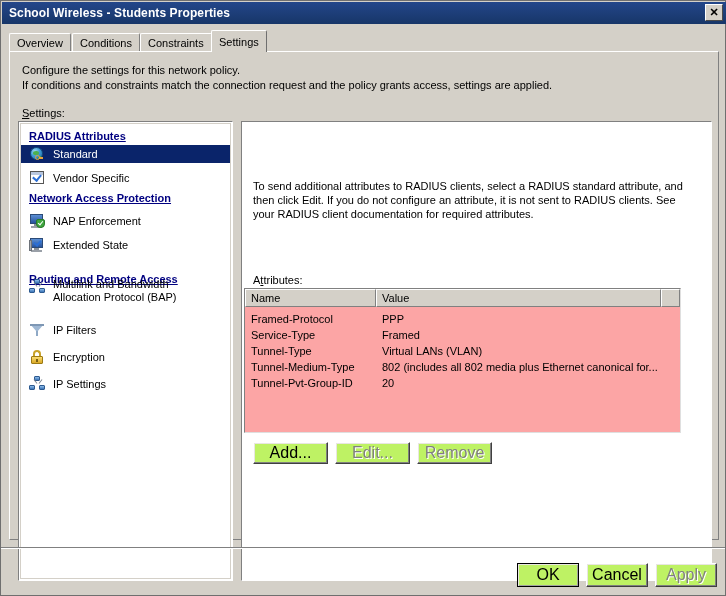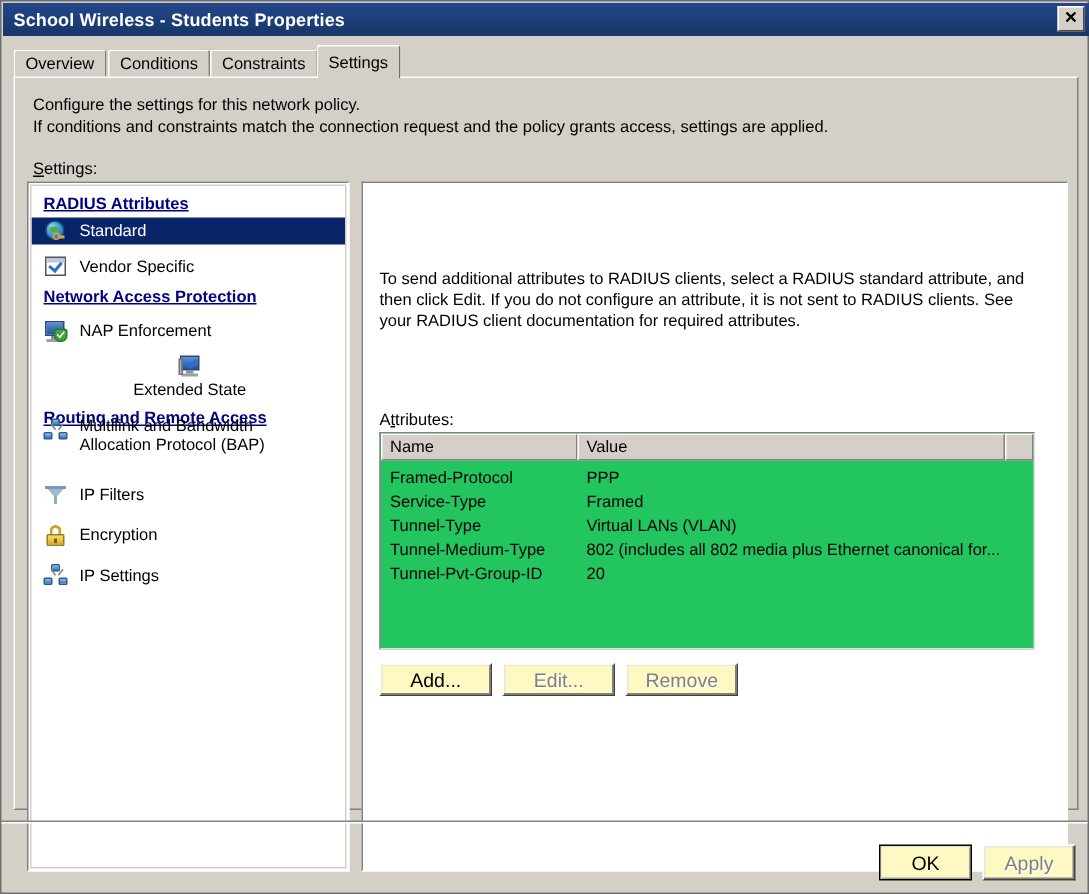--- a/index.html
+++ b/index.html
@@ -213,23 +213,23 @@
     width: 440px;
     line-height: 14px;
   }
   #attributes-label {
     position: absolute;
     left: 11px; top: 152px;
   }
   
   #attr-list {
     position: absolute;
-    left: 11px; top: 166px;
+    left: 2px; top: 166px;
     width: 437px; height: 145px;
-    background: #22c55e;
+    background: #fca5a5;
     border-top: 1px solid #808080;
     border-left: 1px solid #808080;
     border-right: 1px solid #dfdfdf;
     border-bottom: 1px solid #dfdfdf;
     box-sizing: border-box;
     overflow: hidden;
   }
   #attr-header {
     display: flex;
     height: 18px;
@@ -271,28 +271,28 @@
   .acell.c-name  { width: 131px; }
   .acell.c-value { width: 300px; }
 
   
   #attr-buttons {
     position: absolute;
     left: 11px; top: 320px;
     display: flex;
   }
   .btn {
-    background: #fef9c3;
+    background: #bef264;
     border-top: 1px solid #ffffff;
     border-left: 1px solid #ffffff;
     border-right: 1px solid #404040;
     border-bottom: 1px solid #404040;
     box-shadow: inset -1px -1px 0 #808080, inset 1px 1px 0 #e8e6e1;
     box-sizing: border-box;
-    font-size: 13px;
+    font-size: 16px;
     font-family: "Liberation Sans", sans-serif;
     display: flex;
     align-items: center;
     justify-content: center;
     cursor: default;
     color: #000;
     user-select: none;
     text-align: right;
   }
   .btn.small { width: 75px; height: 22px; margin-right: 7px; }
@@ -518,21 +518,21 @@
           <span class="ico icon-nap mon">
             <span class="ic screen"></span>
               <span class="ic stand"></span>
               <span class="ic base"></span>
             <span class="ic shield"></span>
               <span class="ic shieldchk"></span>
           </span>
           <span class="lbl">NAP Enforcement</span>
         </div>
 
-        <div class="tree-item" style="top:112px;flex-direction:column;">
+        <div class="tree-item" style="top:112px;">
           <span class="ico icon-ext mon">
             <span class="ic screen"></span>
               <span class="ic stand"></span>
               <span class="ic base"></span>
             <span class="ic bchk"></span>
               <span class="ic tower"></span>
           </span>
           <span class="lbl">Extended State</span>
         </div>
 
@@ -631,18 +631,21 @@
 
     </div>
   </div>
 
   <div id="bottom-sep"></div>
 
   <div id="dialog-buttons">
     <div class="btn dlg default">
       <span>OK</span>
     </div>
+    <div class="btn dlg">
+      <span>Cancel</span>
+    </div>
     <div class="btn dlg disabled">
       <span>Apply</span>
     </div>
   </div>
 
 </div>
 
 </body></html>

